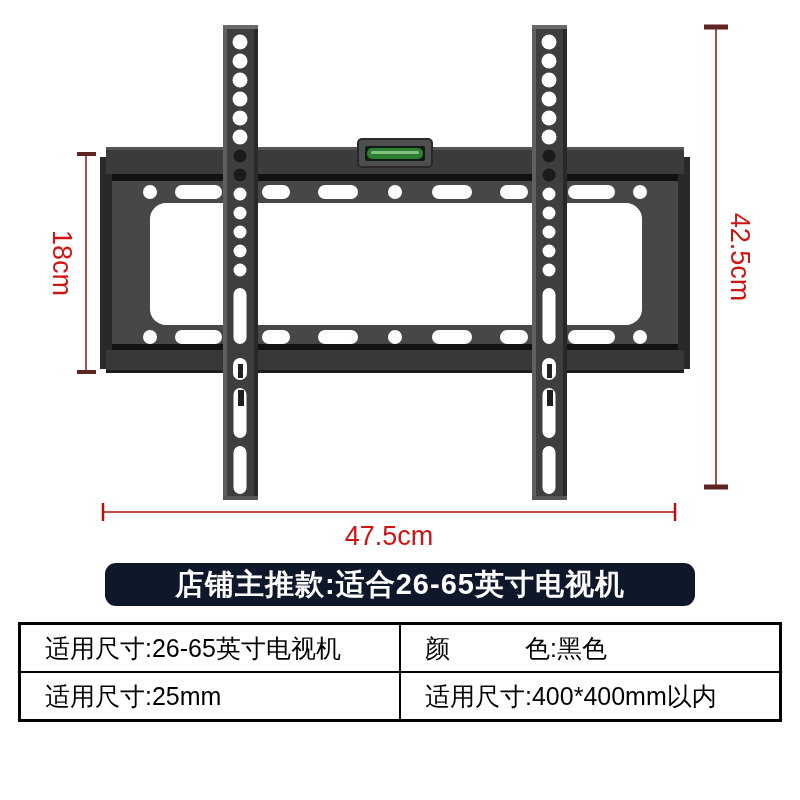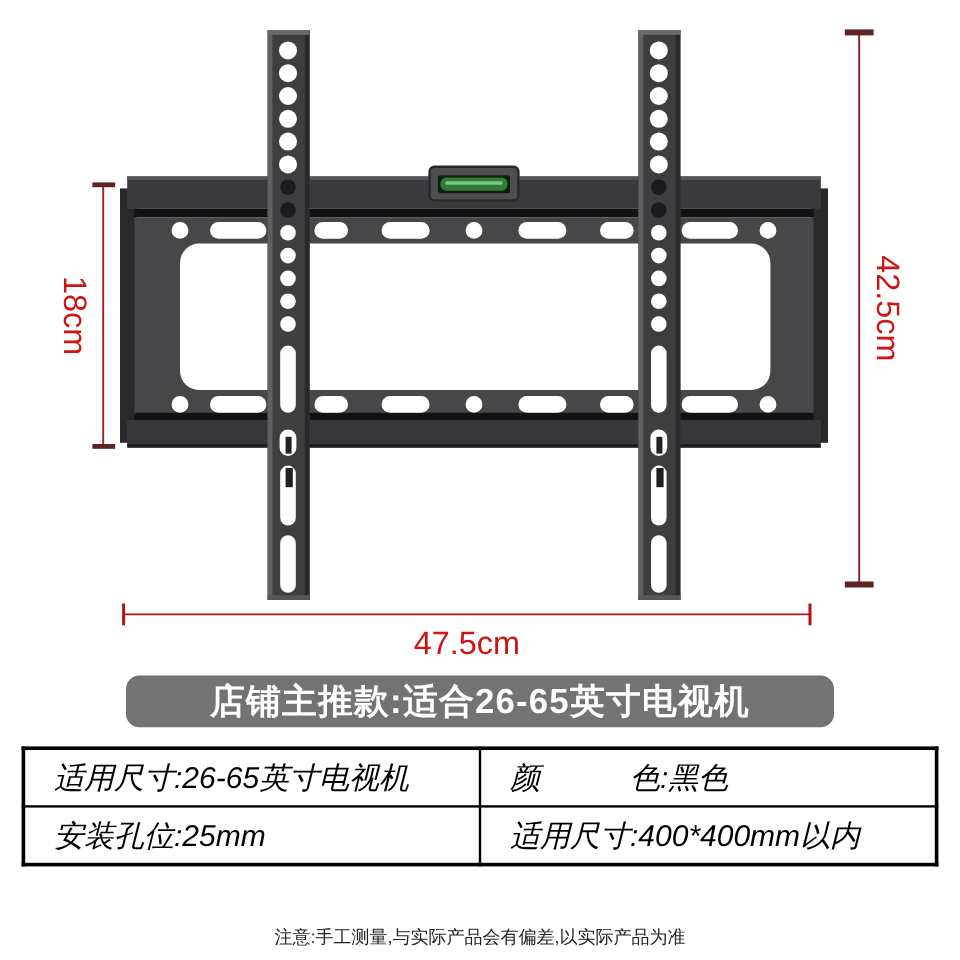--- a/index.html
+++ b/index.html
@@ -1,27 +1,27 @@
 <!DOCTYPE html>
 <html><head>
 <meta charset="utf-8">
 <style>
   html,body{margin:0;padding:0;background:#fff;}
   #page{position:relative;width:800px;height:800px;background:#ffffff;overflow:hidden;
         font-family:"Liberation Sans","DejaVu Sans",sans-serif;}
   #mount-svg{position:absolute;left:0;top:0;}
   .dim-text{font-family:"Liberation Sans","DejaVu Sans",sans-serif;font-size:27px;fill:#d01414;}
-  #banner{position:absolute;left:105px;top:563px;width:590px;height:43px;background:#737373;
+  #banner{position:absolute;left:105px;top:563px;width:590px;height:43px;background:#0f172a;
           border-radius:11px;display:flex;align-items:center;justify-content:center;}
   #banner span{color:#ffffff;font-size:29px;font-weight:bold;letter-spacing:1px;}
   #spec-table{position:absolute;left:18px;top:622px;width:764px;border-collapse:collapse;
               table-layout:fixed;}
   #spec-table td{border:2px solid #000;height:46px;font-size:25px;color:#000;
                  padding:0 0 0 24px;white-space:pre;vertical-align:middle;}
-  #spec-table{border:3px solid #000;font-style:italic;}
+  #spec-table{border:3px solid #000;}
   #footnote{position:absolute;left:0;top:772px;width:800px;text-align:center;
             font-size:15px;color:#222;}
 </style>
 </head>
 <body>
 
 <div id="page">
 
   <svg id="mount-svg" width="800" height="556" viewBox="0 0 800 556">
 
@@ -161,21 +161,20 @@
     <span>店铺主推款:适合26-65英寸电视机</span>
   </div>
 
   <table id="spec-table">
     <tbody>
       <tr>
         <td>适用尺寸:26-65英寸电视机</td>
         <td>颜　　　色:黑色</td>
       </tr>
       <tr>
-        <td>安装孔位:25mm</td>
+        <td>适用尺寸:25mm</td>
         <td>适用尺寸:400*400mm以内</td>
       </tr>
     </tbody>
   </table>
 
-  <div id="footnote">注意:手工测量,与实际产品会有偏差,以实际产品为准</div>
 
 </div>
 
 </body></html>

